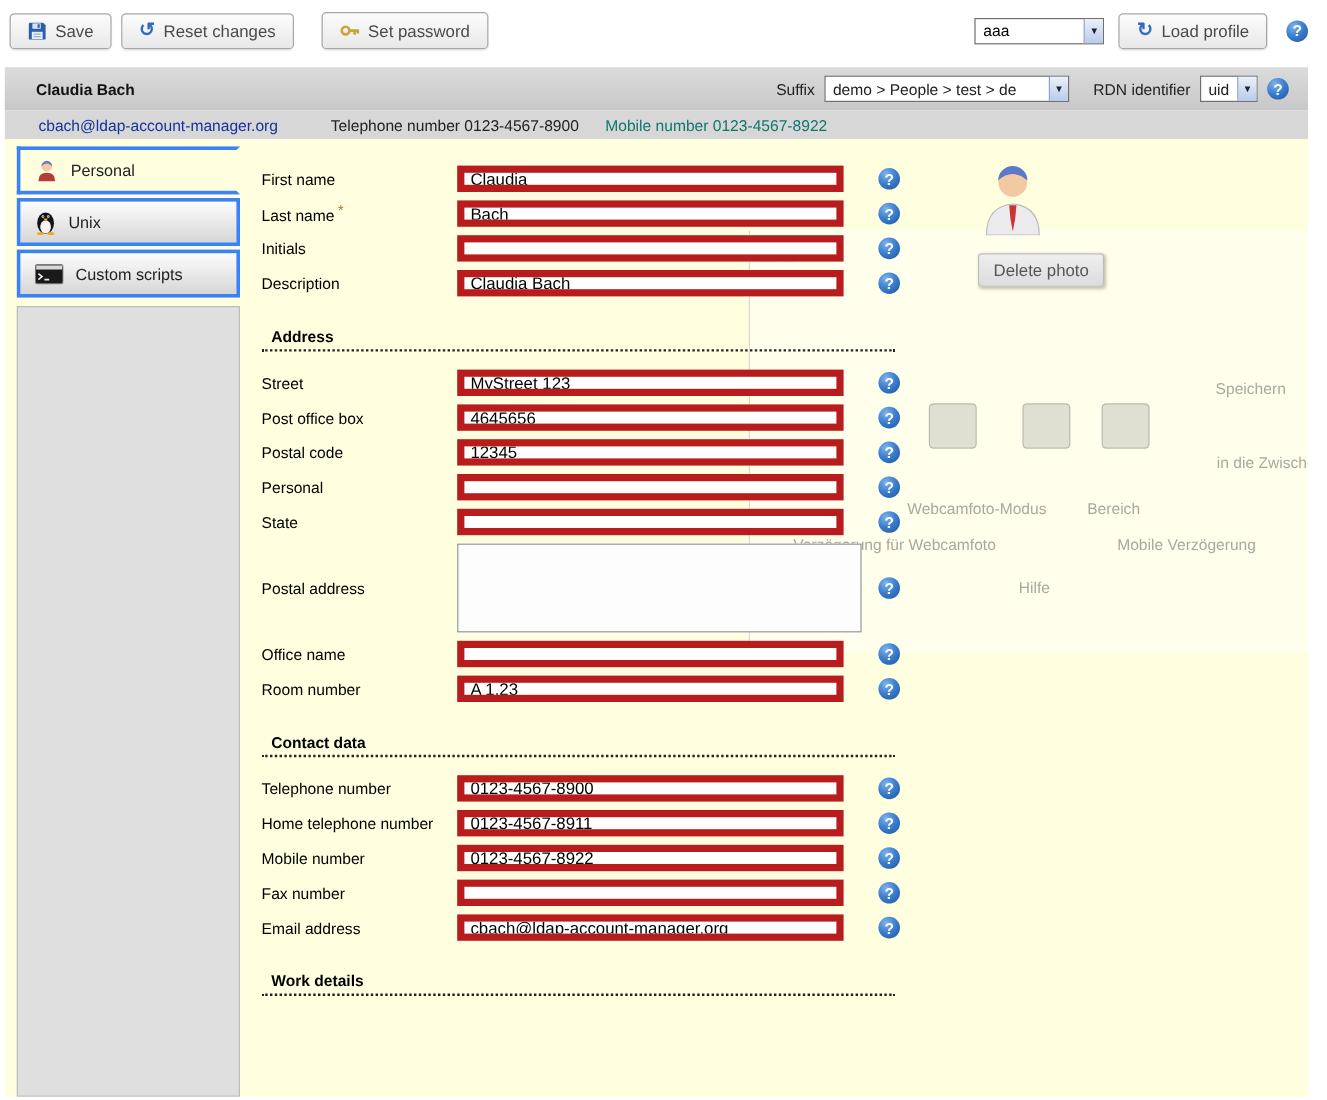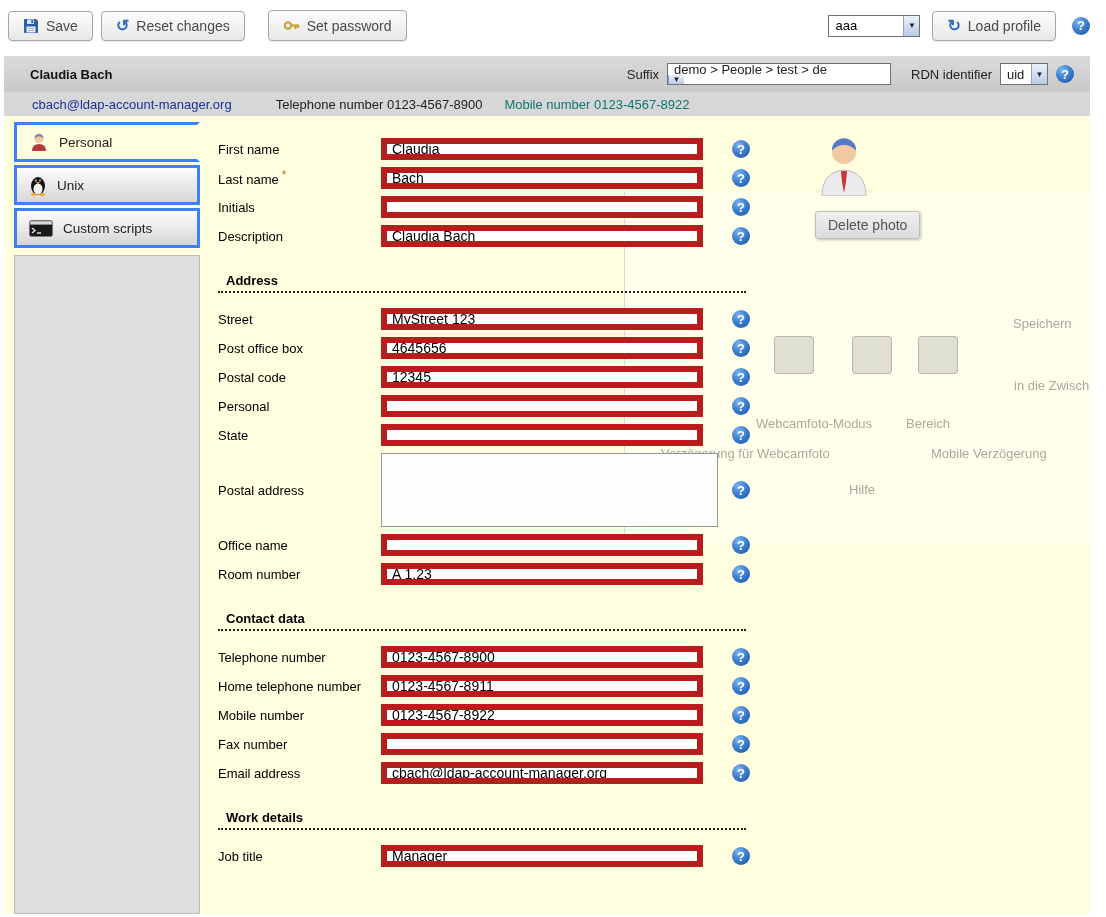--- a/index.html
+++ b/index.html
@@ -126,38 +126,38 @@
         <circle cx="5" cy="8.5" r="3.2" fill="none" stroke="#c9a43a" stroke-width="2.2"></circle>
         <line x1="8" y1="8.5" x2="16" y2="8.5" stroke="#c9a43a" stroke-width="2.2"></line>
         <line x1="12.5" y1="8.5" x2="12.5" y2="12" stroke="#c9a43a" stroke-width="2.2"></line>
         <line x1="15.2" y1="8.5" x2="15.2" y2="11" stroke="#c9a43a" stroke-width="2.2"></line>
       </svg>
     </span>
     <span>Set password</span>
   </button>
 
   <div class="toolbar-right">
-    <div class="xsel" style="width:92px;">
+    <div class="xsel" style="width:108px;">
       <span class="val">aaa</span>
       <span class="arr">▼</span>
     </div>
     <button class="btn">
       <span class="glyph-icon">↻</span>
       <span>Load profile</span>
     </button>
     <span class="help" style="margin-left:4px"></span>
   </div>
 </div>
 
 <div class="titlebar">
   <div class="tb1">
     <span class="acct-name">Claudia Bach</span>
     <div class="tb1-right">
       <span>Suffix</span>
-      <div class="xsel" style="width:224px;flex-direction:column;">
+      <div class="xsel" style="width:204px;">
         <span class="val">demo &gt; People &gt; test &gt; de</span>
         <span class="arr">▼</span>
       </div>
       <span class="rdn-label">RDN identifier</span>
       <div class="xsel" style="width:48px;">
         <span class="val">uid</span>
         <span class="arr">▼</span>
       </div>
       <span class="help"></span>
     </div>
@@ -341,20 +341,15 @@
     </div>
 
     <div class="frow">
       <label class="flabel">Email address</label>
       <input class="finput" type="text" value="cbach@ldap-account-manager.org" style="">
       <span class="help"></span>
     </div>
 
     <div class="section">Work details</div>
 
-    <div class="frow">
-      <label class="flabel">Job title</label>
-      <input class="finput" type="text" value="Manager" style="">
-      <span class="help"></span>
-    </div>
 
   </div>
 </div>
 
 </body></html>

